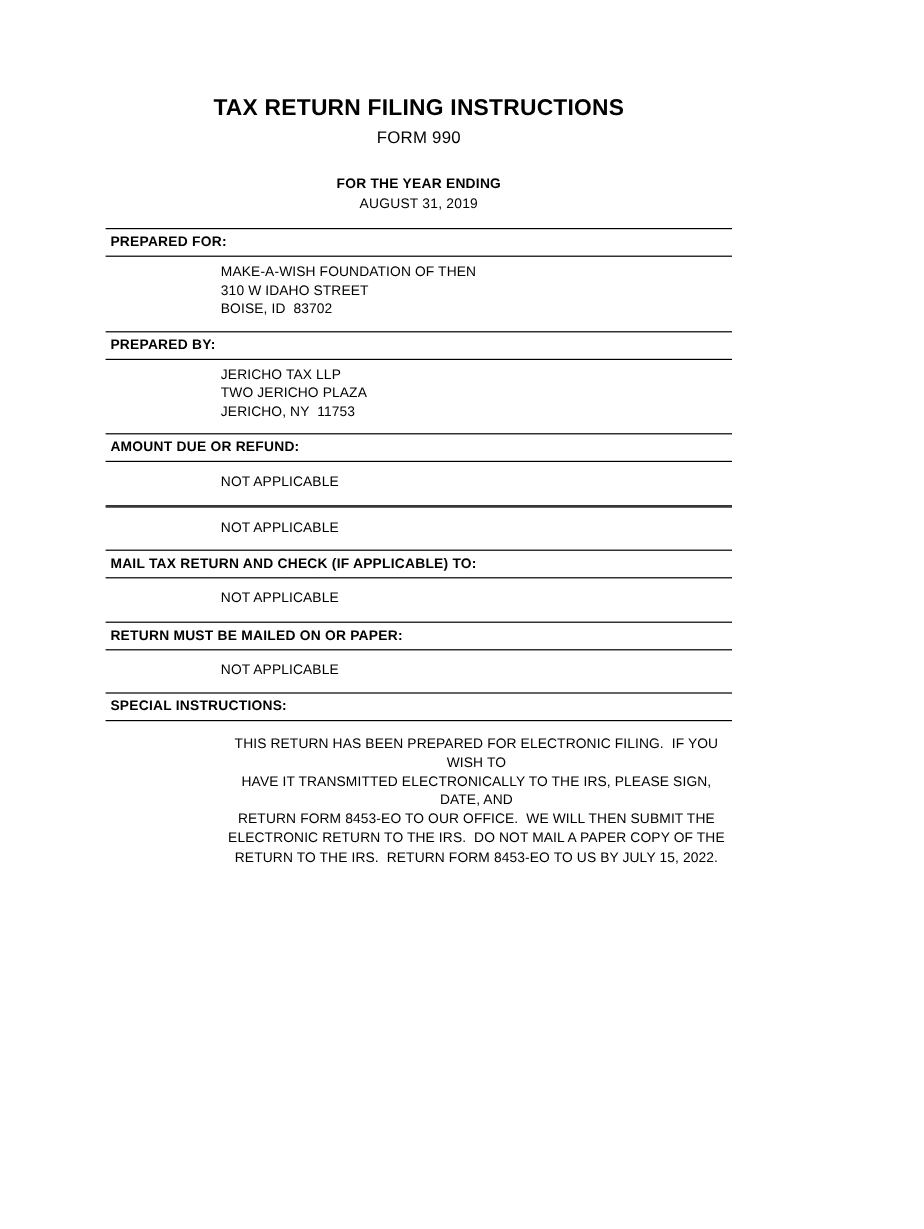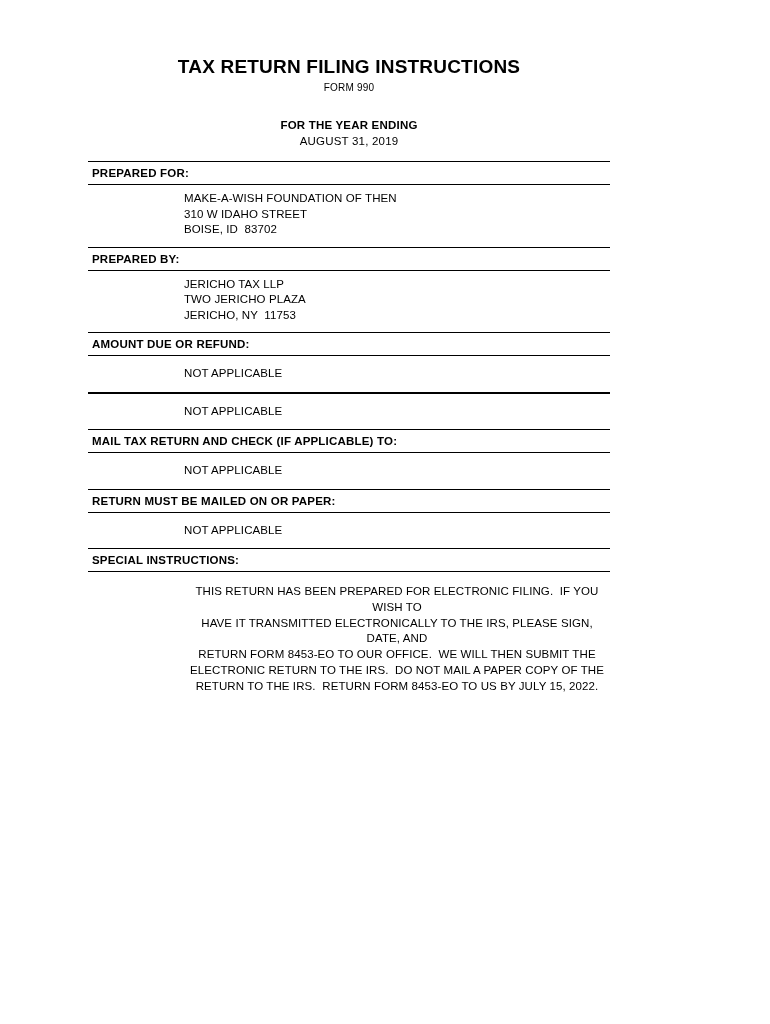--- a/index.html
+++ b/index.html
@@ -12,33 +12,33 @@
     height: 1024px;
     font-family: "Liberation Sans", sans-serif;
     color: #000000;
     position: relative;
     overflow: hidden;
   }
   .page {
     width: 698px;
     height: 1024px;
     box-sizing: border-box;
-    padding: 56px 88px 0 88px;
+    padding: 80px 88px 0 88px;
     position: relative;
   }
   .doc-title {
     text-align: center;
     font-size: 19px;
     font-weight: bold;
     letter-spacing: 0.2px;
     margin: 0 0 4px 0;
   }
   .doc-subtitle {
     text-align: center;
-    font-size: 10px;
+    font-size: 14px;
     margin: 0;
     letter-spacing: 0.2px;
   }
   .year-block {
     text-align: center;
     margin-top: 26px;
   }
   .year-label {
     font-size: 11.5px;
     font-weight: bold;

